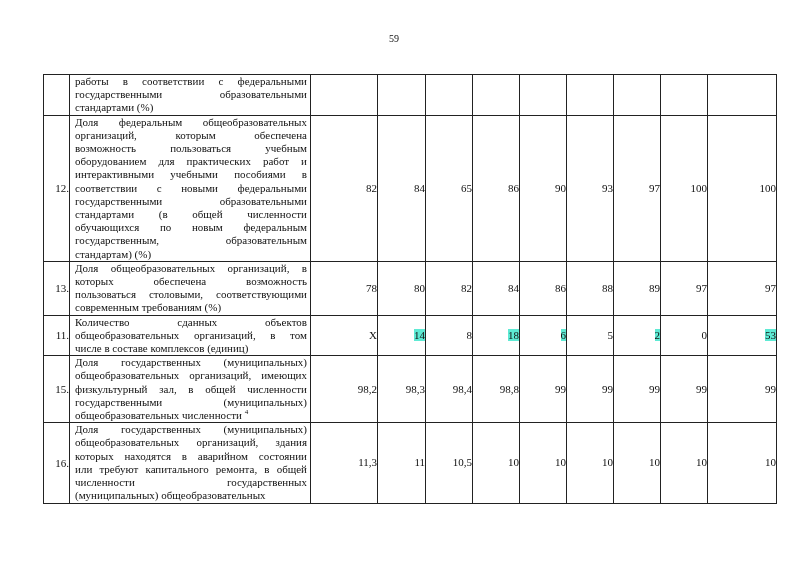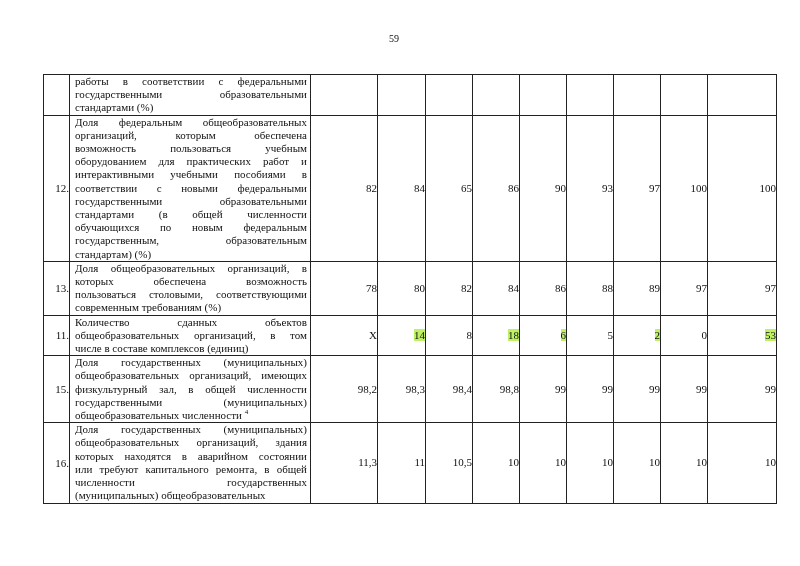--- a/index.html
+++ b/index.html
@@ -9,21 +9,21 @@
                  font-size: 10px; }
   table.data-table { position: absolute; left: 43px; top: 74px; border-collapse: collapse;
                      table-layout: fixed; width: 733px; }
   table.data-table td { border: 1.3px solid #222; padding: 0; font-size: 11px; line-height: 13.2px;
                         vertical-align: middle; }
   td.num { text-align: right; vertical-align: top; padding-top: 1px !important; width: 26px; }
   td.desc { text-align: justify; text-align-last: justify; padding: 0 3px 0 5px !important; width: 236px; }
   td.desc span.line { display: block; text-align: justify; text-align-last: justify; }
   td.desc span.line.last { text-align-last: left; }
   td.val { text-align: right; }
-  .hl { background: #bef264; }
+  .hl { background: #5eead4; }
   sup { font-size: 7px; line-height: 0; }
 </style>
 </head>
 <body>
 
 <div class="page-number">59</div>
 
 <table class="data-table">
   <colgroup>
     <col style="width:26px">

